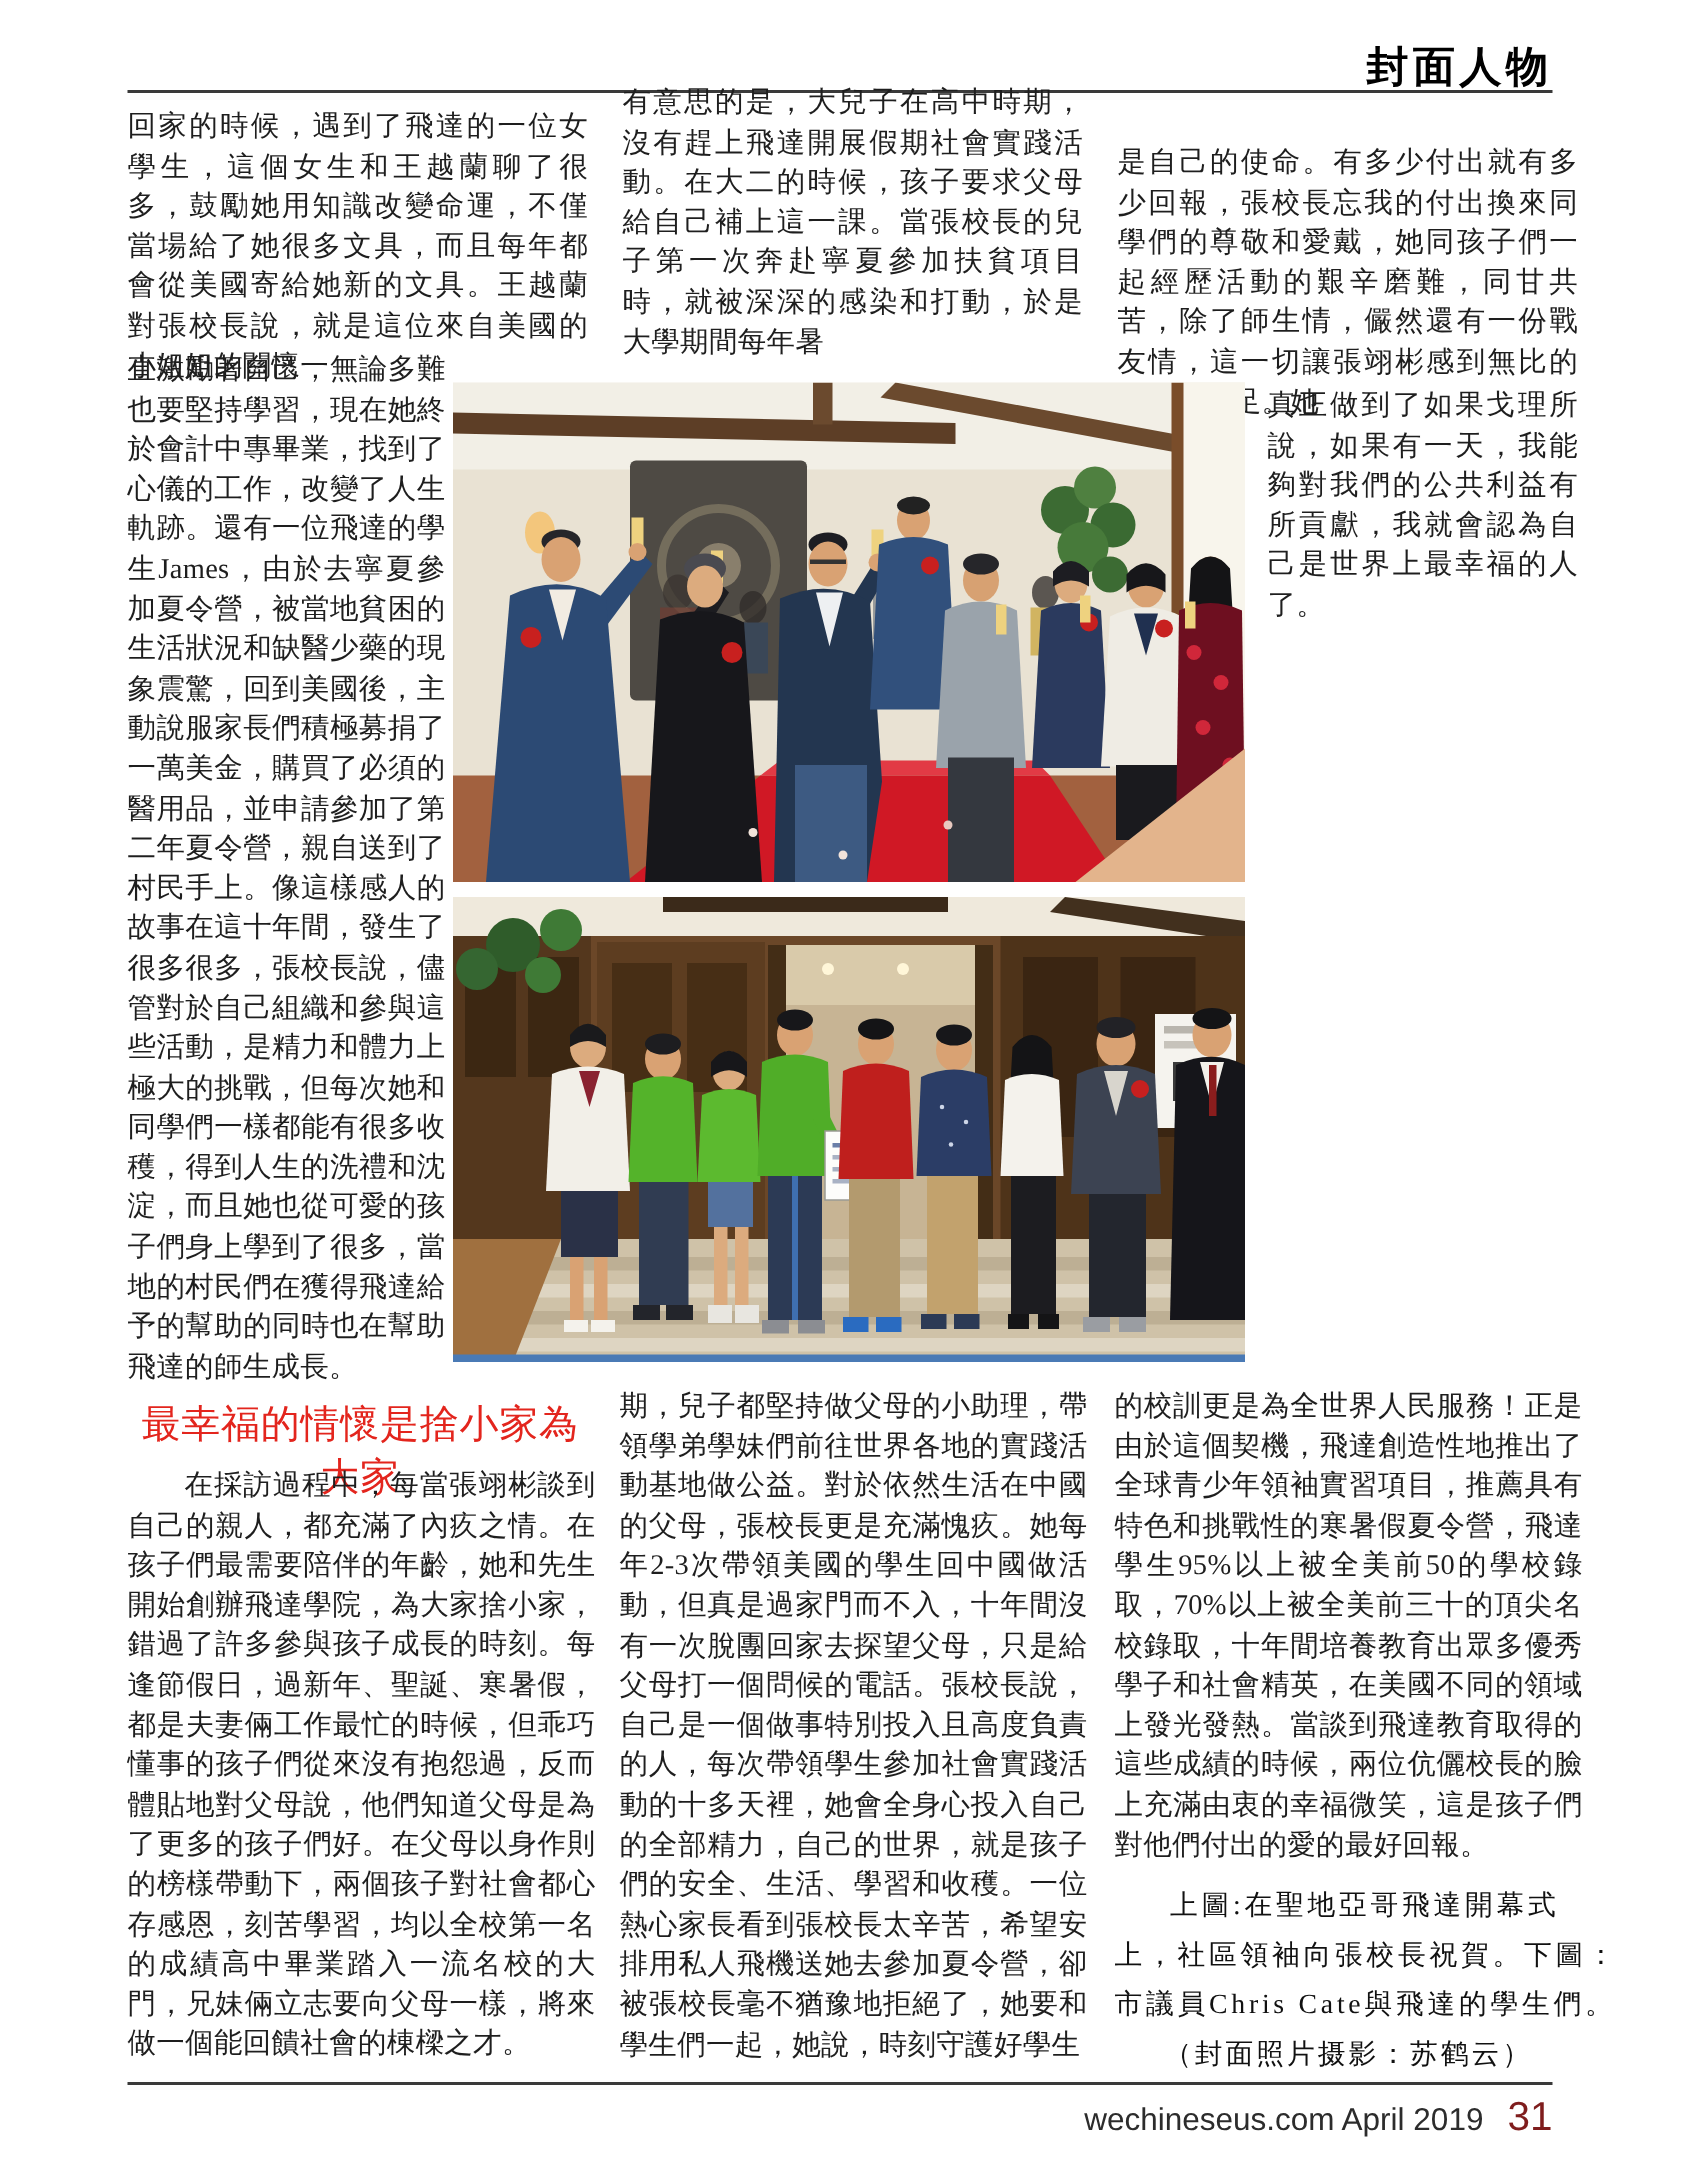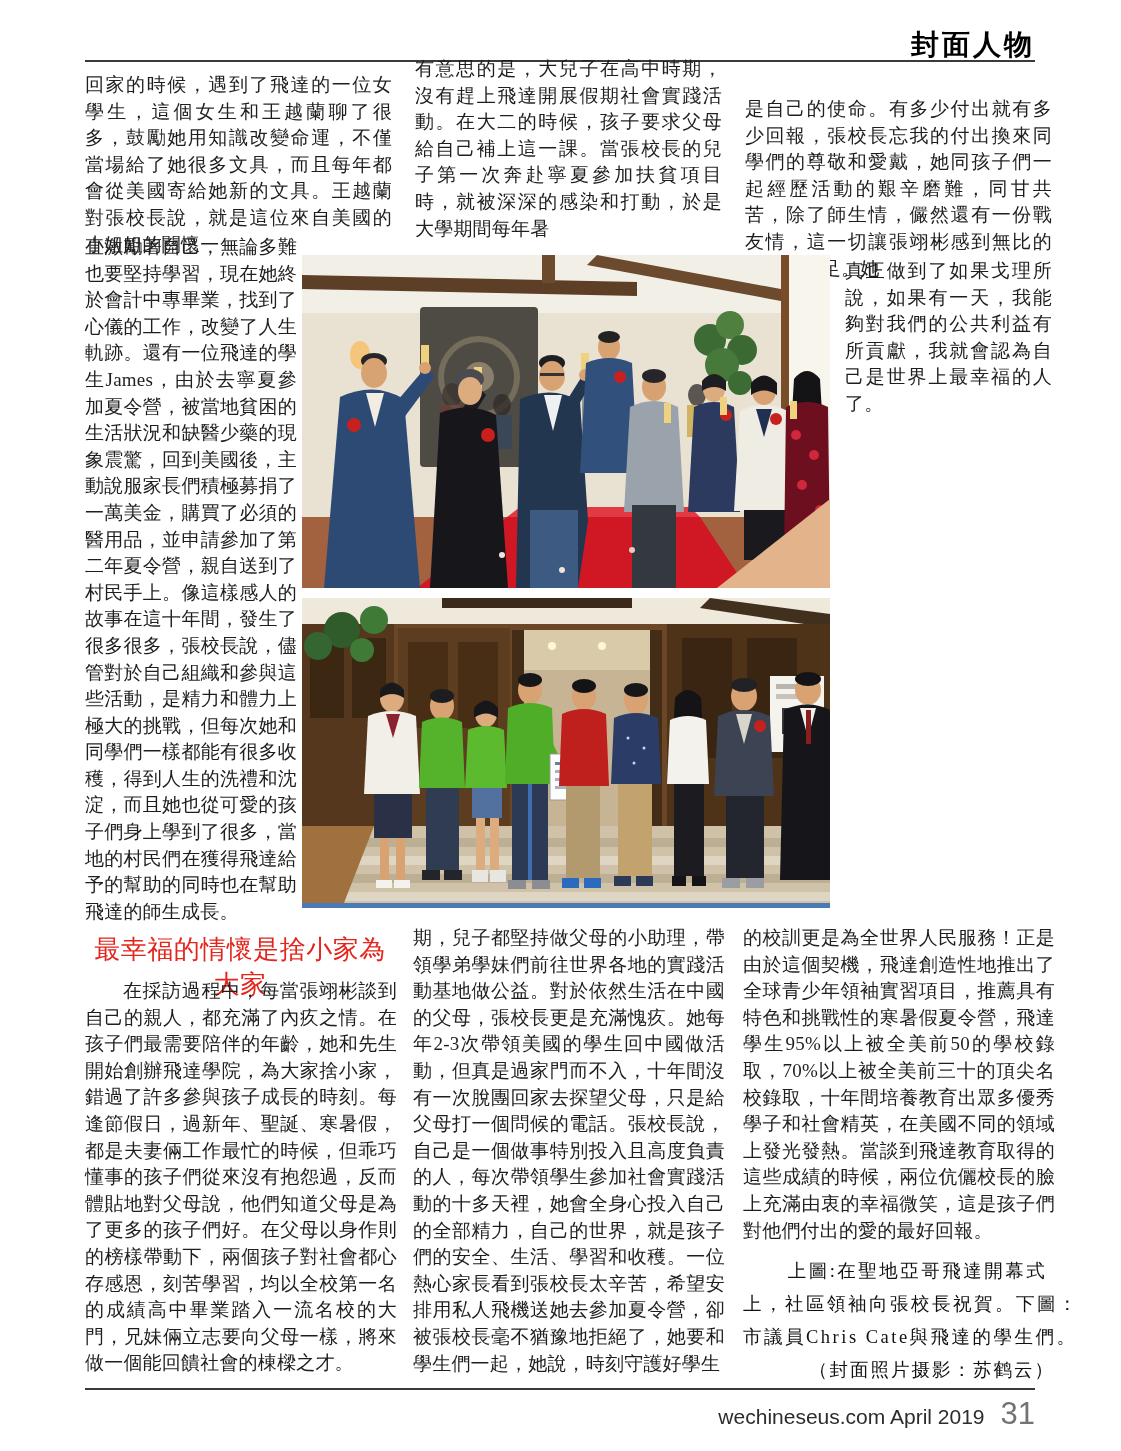--- a/index.html
+++ b/index.html
@@ -9,26 +9,26 @@
   .headerTitle{position:absolute;font-family:"Liberation Sans","DejaVu Sans",sans-serif;
         font-weight:bold;font-size:28px;letter-spacing:3px;color:#000;}
   .txt{position:absolute;font-size:19px;line-height:26.6px;text-align:justify;
         word-break:break-all;letter-spacing:0.2px;color:#1e1e1e;}
   .txt p{margin:0;}
   .txt p.indent{text-indent:2em;}
   .sectionHead{position:absolute;font-family:"Liberation Sans","DejaVu Sans",sans-serif;
         font-weight:normal;font-size:26px;text-align:center;letter-spacing:0.5px;}
   .caption{position:absolute;font-size:18.5px;line-height:33px;letter-spacing:2.5px;color:#111;}
   .caption .cline{white-space:nowrap;}
-  .caption .cline:nth-child(1){text-indent:2em;text-align:center;}
-  .caption .cline:nth-child(4){text-align:right;letter-spacing:2px;}
+  .caption .cline:nth-child(1){text-indent:2em;}
+  .caption .cline:nth-child(4){text-align:center;letter-spacing:2px;}
   .footer{position:absolute;font-family:"Liberation Sans","DejaVu Sans",sans-serif;
         color:#2c2c2c;display:flex;align-items:baseline;justify-content:flex-end;}
   .footer .site{font-size:21px;}
-  .footer .pageno{font-size:31px;margin-left:16px;color:#737373;}
+  .footer .pageno{font-size:27px;margin-left:16px;color:#7f1d1d;}
   .photo{position:absolute;display:block;}
 </style>
 </head>
 <body>
 
 <div id="page">
 
   <div class="headerTitle" style="right:86px;top:26px;">封面人物</div>
   <div class="rule" style="left:85px;top:60px;width:950px;"></div>
 

